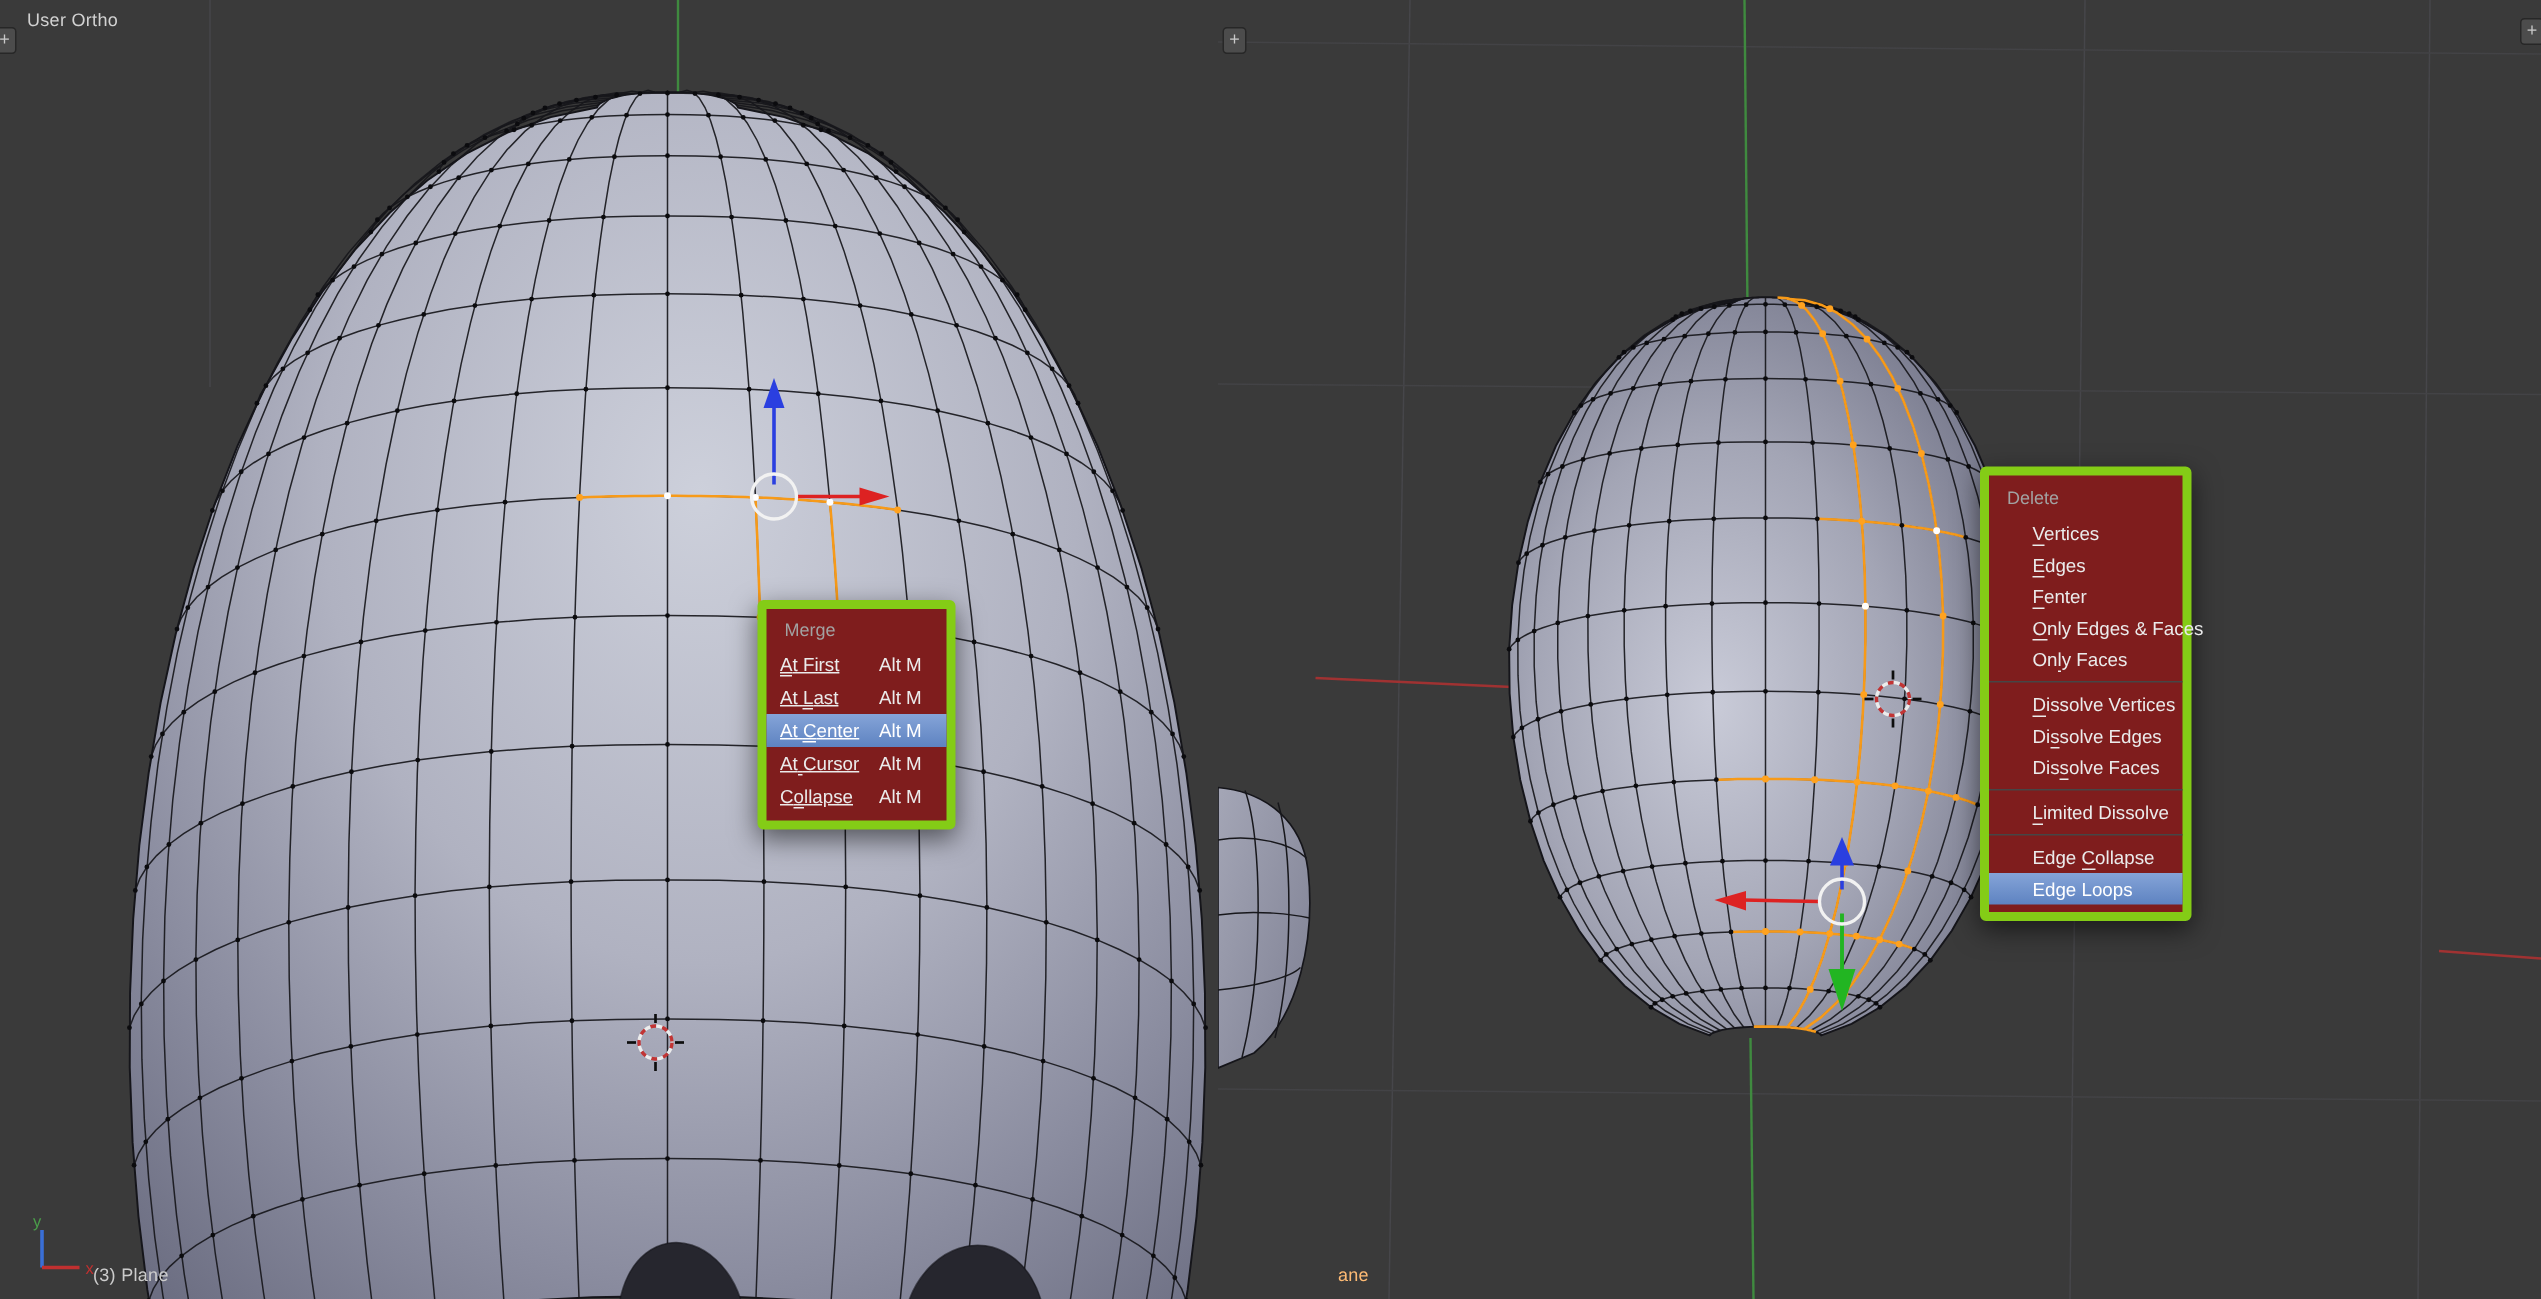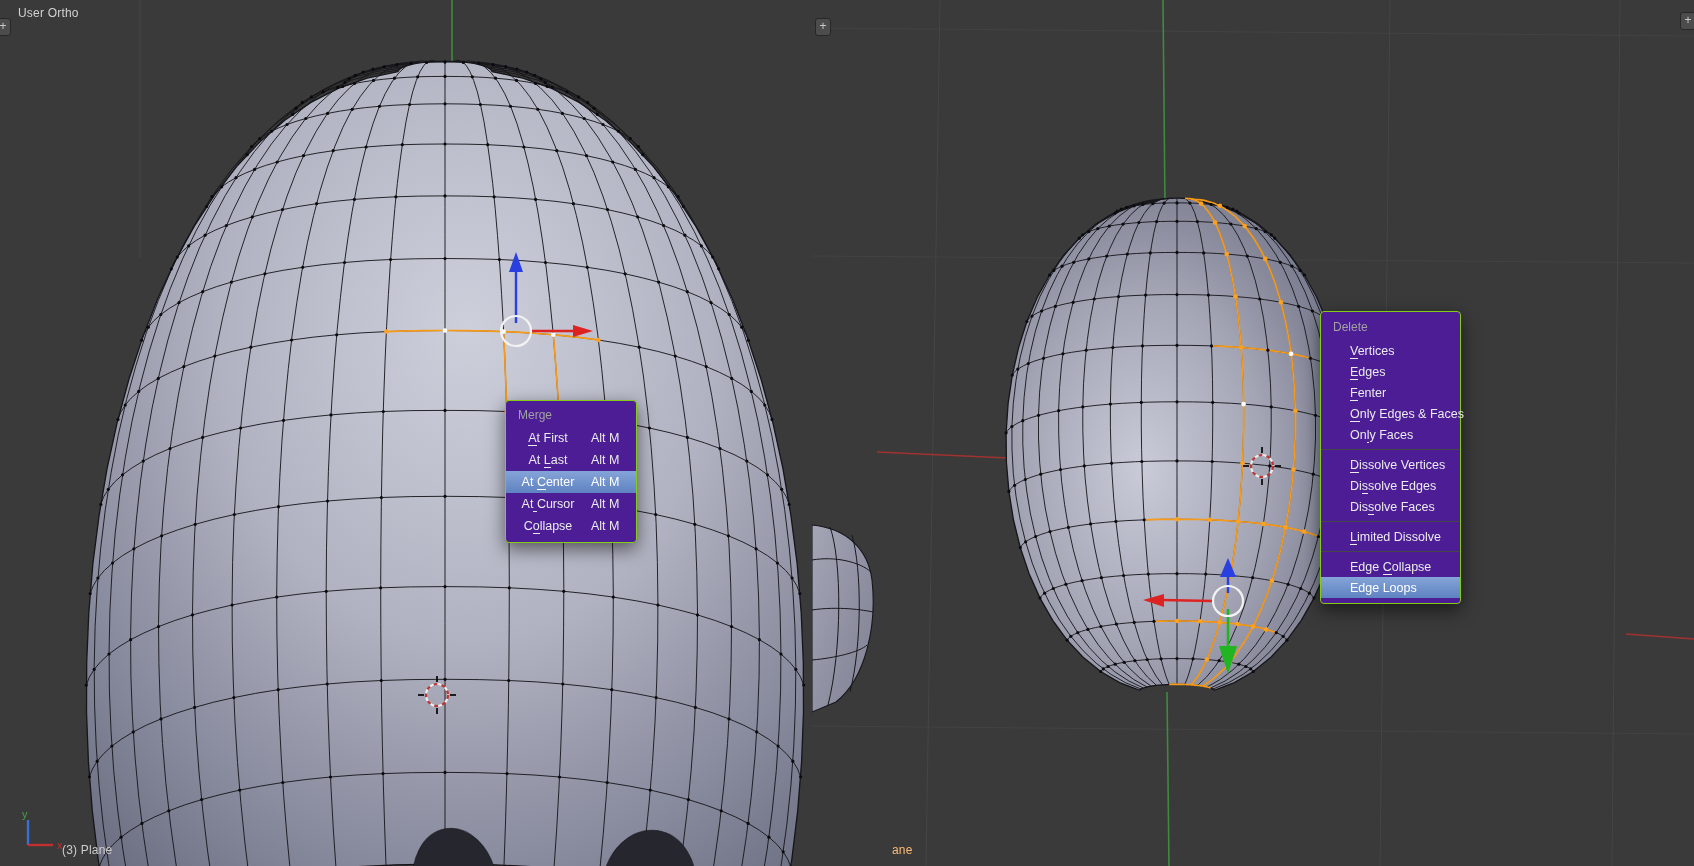--- a/index.html
+++ b/index.html
@@ -5,29 +5,29 @@
   html,body{margin:0;padding:0;background:#222;}
   .stage{position:relative;width:1694px;height:866px;background:#3a3a3a;overflow:hidden;
          font-family:"Liberation Sans",sans-serif;}
   svg.vp{position:absolute;top:0;}
   #vp-left{left:0;}
   #vp-right{left:812px;}
   .hud{position:absolute;color:#d2d2d2;font-size:12px;letter-spacing:.2px;user-select:none;}
   .plus-tab{position:absolute;width:14px;height:16px;background:#4c4c4c;border:1px solid #272727;
             border-radius:3px;color:#c9c9c9;font-size:12px;line-height:14px;text-align:center;}
   
-  .menu{position:absolute;background:#4c1d95;border:1px solid #84cc16;border-radius:4px;
+  .menu{position:absolute;background:#7f1d1d;border:6px solid #84cc16;border-radius:4px;
         box-shadow:0 6px 18px rgba(0,0,0,.55);padding:2px 0 5px;box-sizing:border-box;}
   .menu-title{height:24px;line-height:24px;padding:0 12px;color:#a2a2a2;font-size:12px;}
   .mi{display:flex;align-items:center;padding:0 9px;font-size:12.5px;color:#ebebeb;white-space:nowrap;}
   .mi.sel{background:linear-gradient(#85a4d8,#5e83c1);color:#fff;}
   .ac{border-bottom:1px solid currentColor;white-space:pre;}
   #merge-menu{left:505px;top:400px;width:132px;}
   #merge-menu .mi{height:22px;}
-  #merge-menu .lab{flex:1;text-align:center;}
+  #merge-menu .lab{flex:1;text-align:left;text-decoration:underline;}
   #merge-menu .sc{width:36px;margin-left:10px;text-align:left;}
   #delete-menu{left:1320px;top:311px;width:141px;}
   #delete-menu .menu-title{height:26px;line-height:26px;}
   #delete-menu .mi{height:21px;}
   #delete-menu .lab{flex:1;text-align:left;padding-left:20px;}
   .sep{border-top:1px solid #464646;margin:4px 0;}
 </style>
 </head>
 <body>
 

